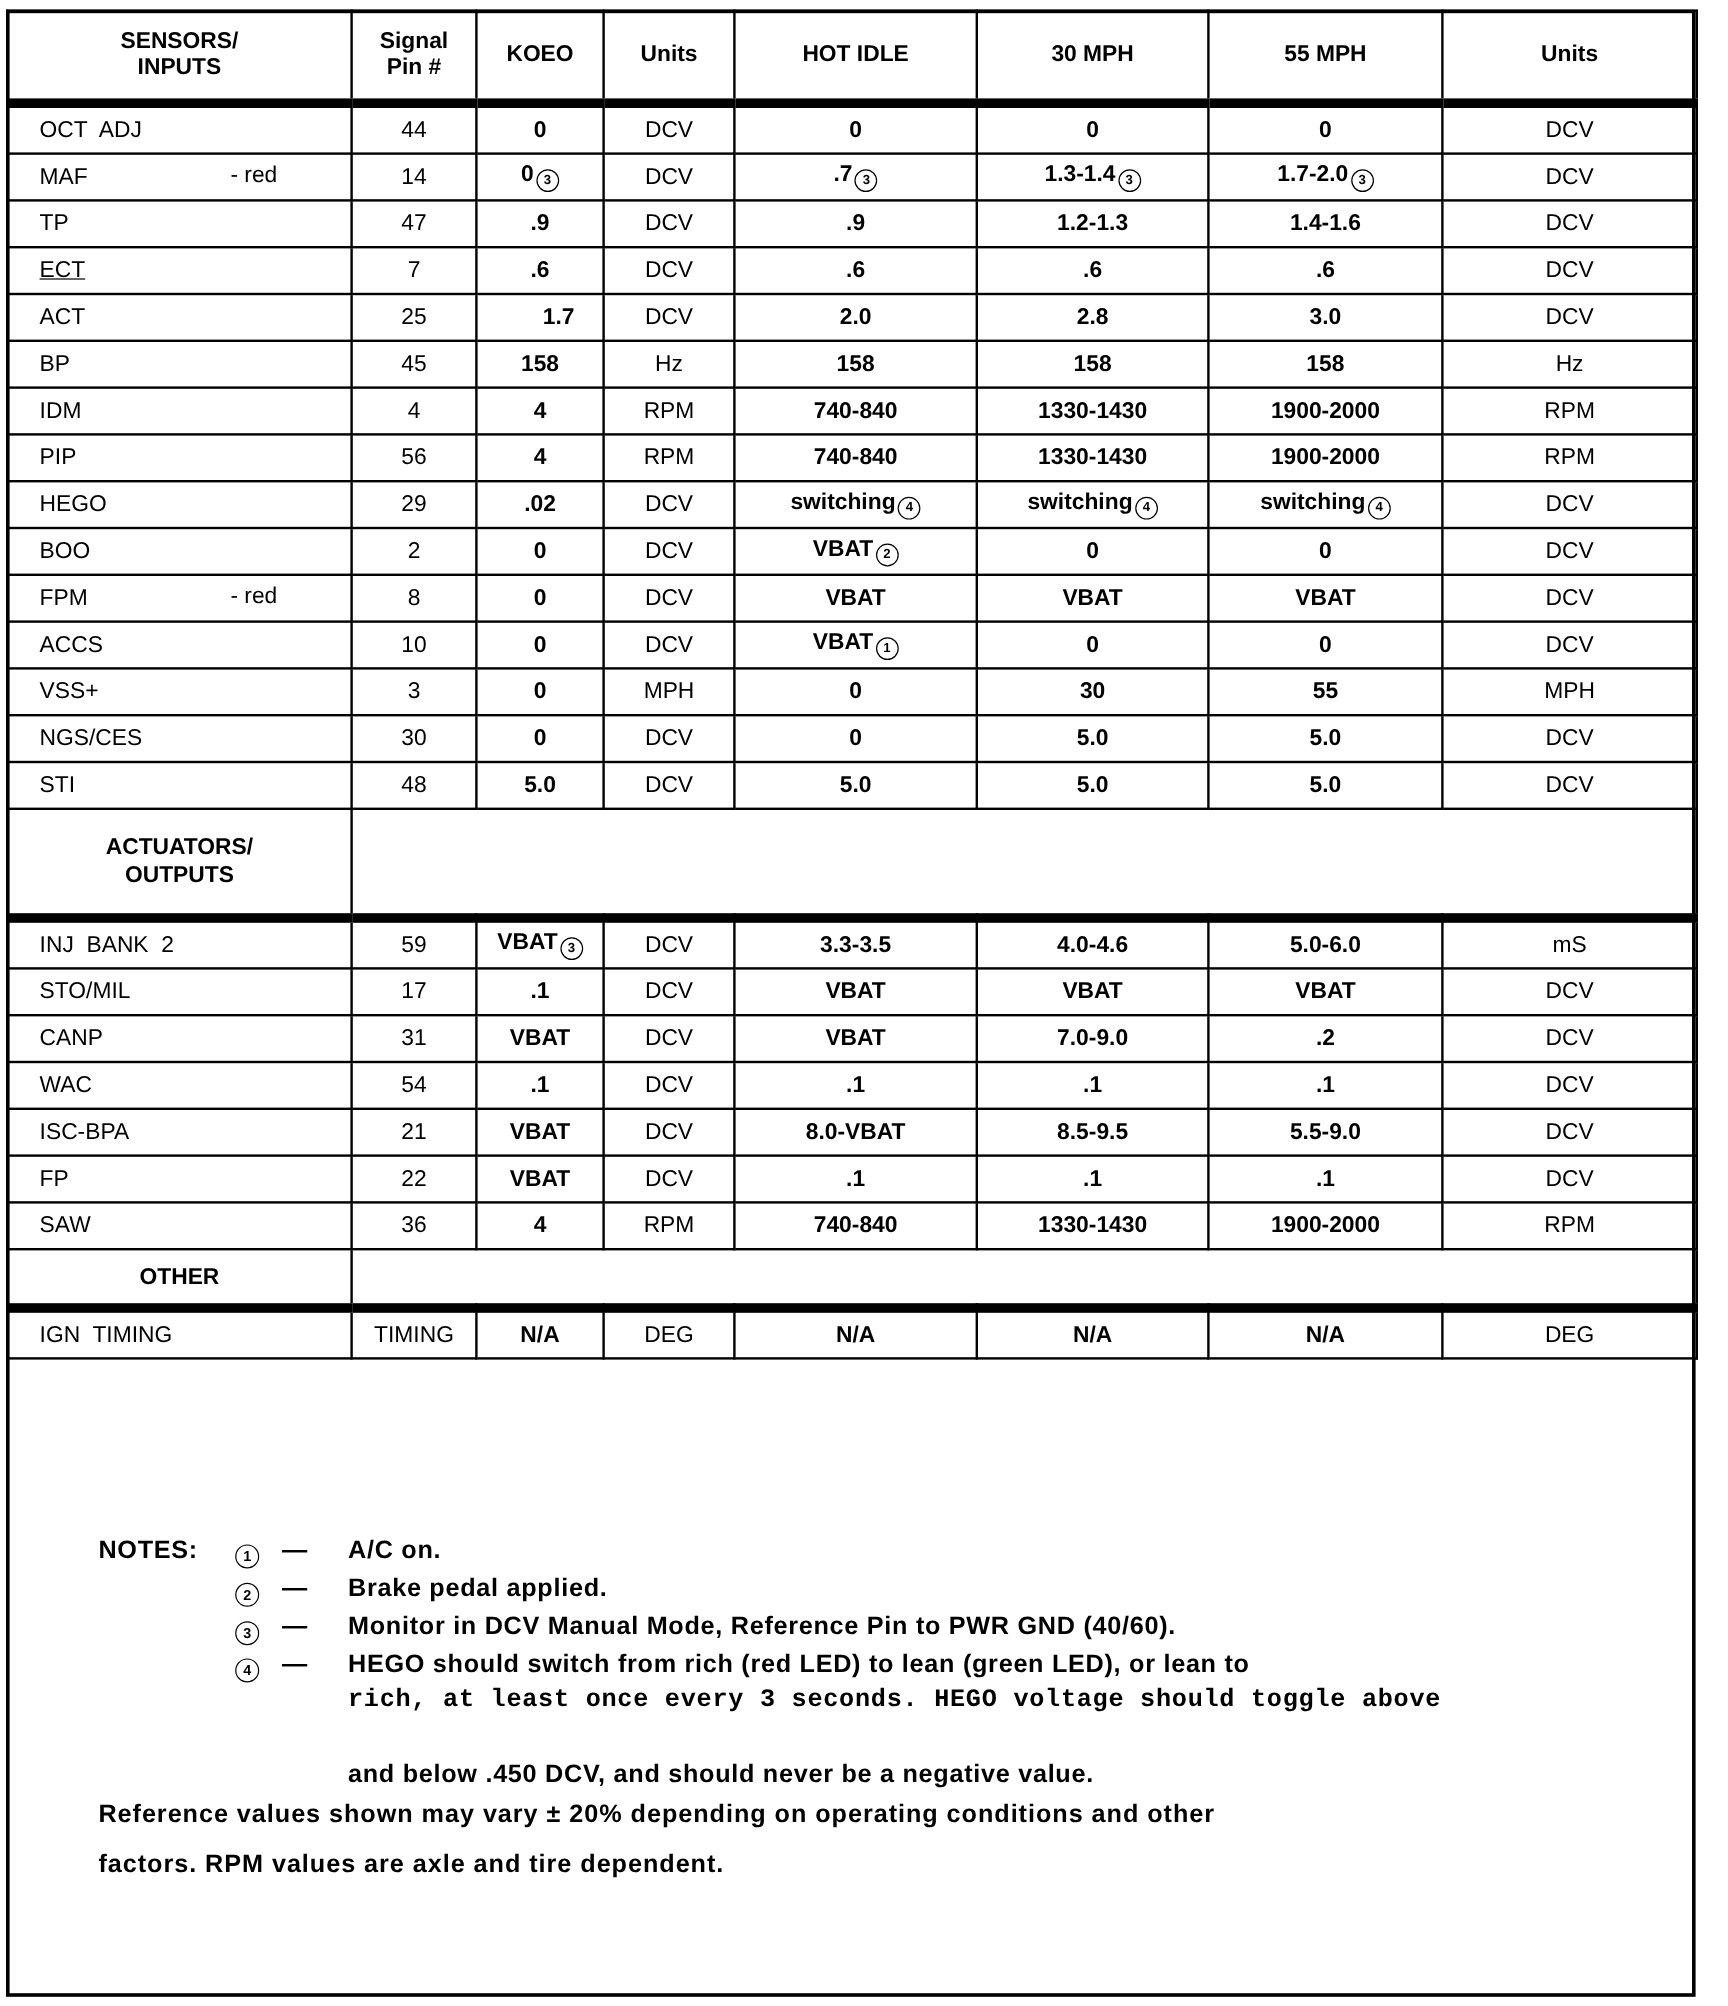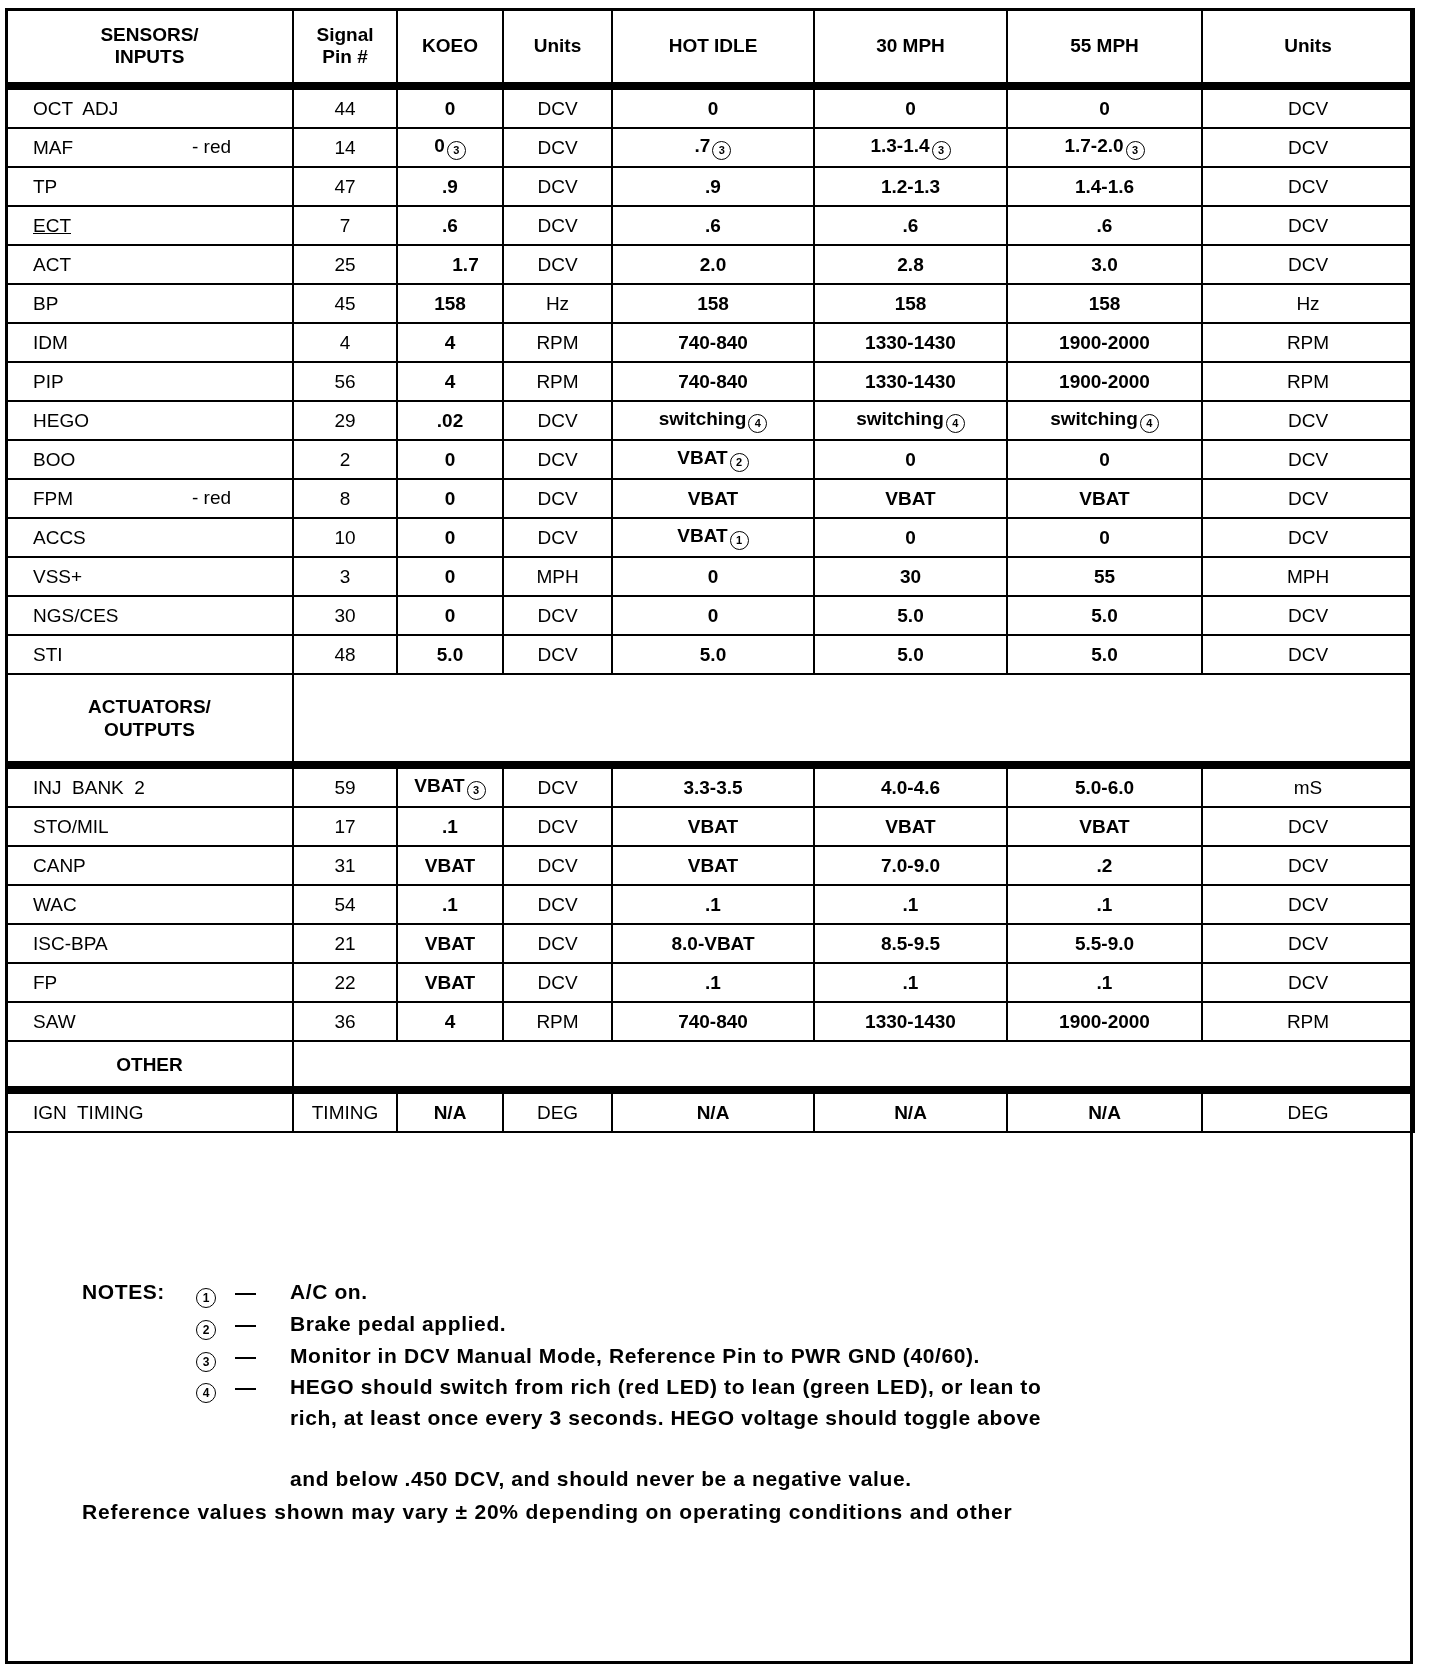--- a/index.html
+++ b/index.html
@@ -322,17 +322,18 @@
       <div class="row text" style="top: 40px;">A/C on.</div>
       <div class="row circle-pos" style="top: 75px;"><span class="note-num">2</span></div>
       <div class="row dash" style="top: 72px;">—</div>
       <div class="row text" style="top: 72px;">Brake pedal applied.</div>
       <div class="row circle-pos" style="top: 107px;"><span class="note-num">3</span></div>
       <div class="row dash" style="top: 104px;">—</div>
       <div class="row text" style="top: 104px;">Monitor in DCV Manual Mode, Reference Pin to PWR GND (40/60).</div>
       <div class="row circle-pos" style="top: 138px;"><span class="note-num">4</span></div>
       <div class="row dash" style="top: 135px;">—</div>
       <div class="row text" style="top: 135px;">HEGO should switch from rich (red LED) to lean (green LED), or lean to</div>
-      <div class="row text" style="top: 166px;">rich, at least once every 3 seconds. HEGO voltage should toggle above</div>
+      <div class="row text" style="top: 166px; font-family: Liberation Mono, monospace;">rich, at least once every 3 seconds. HEGO voltage should toggle above</div>
       <div class="row text" style="top: 197px; margin-top: 30px;">and below .450 DCV, and should never be a negative value.</div>
     </div>
   <div class="ref" style="top:260px">Reference values shown may vary ± 20% depending on operating conditions and other</div>
+  <div class="ref" style="top:302px">factors. RPM values are axle and tire dependent.</div>
 </div>
 
 </body></html>

